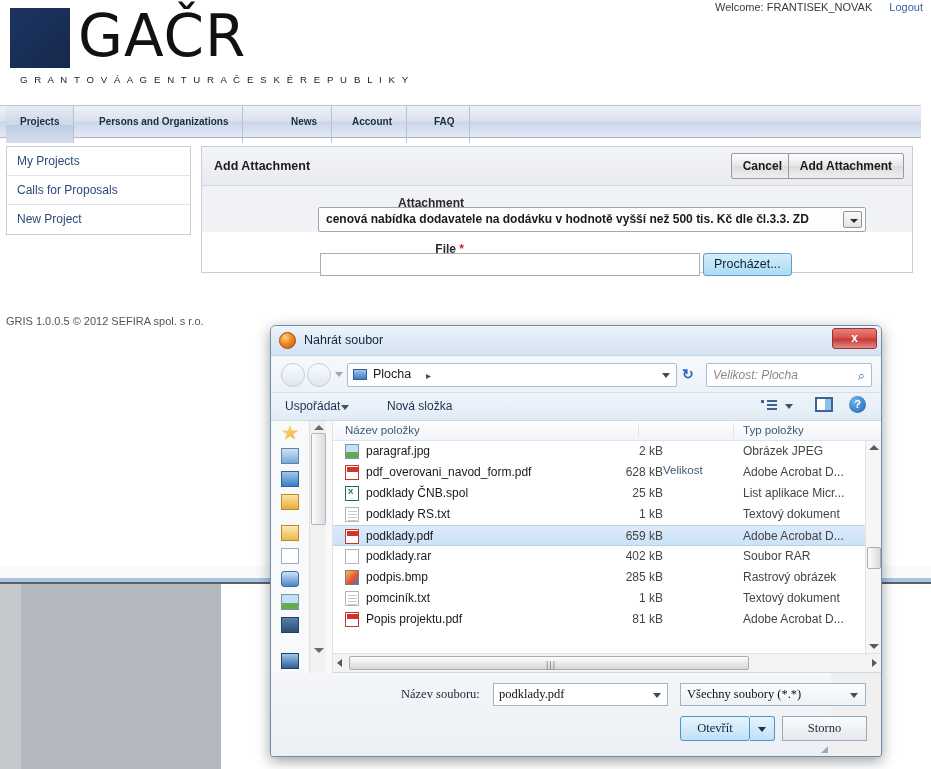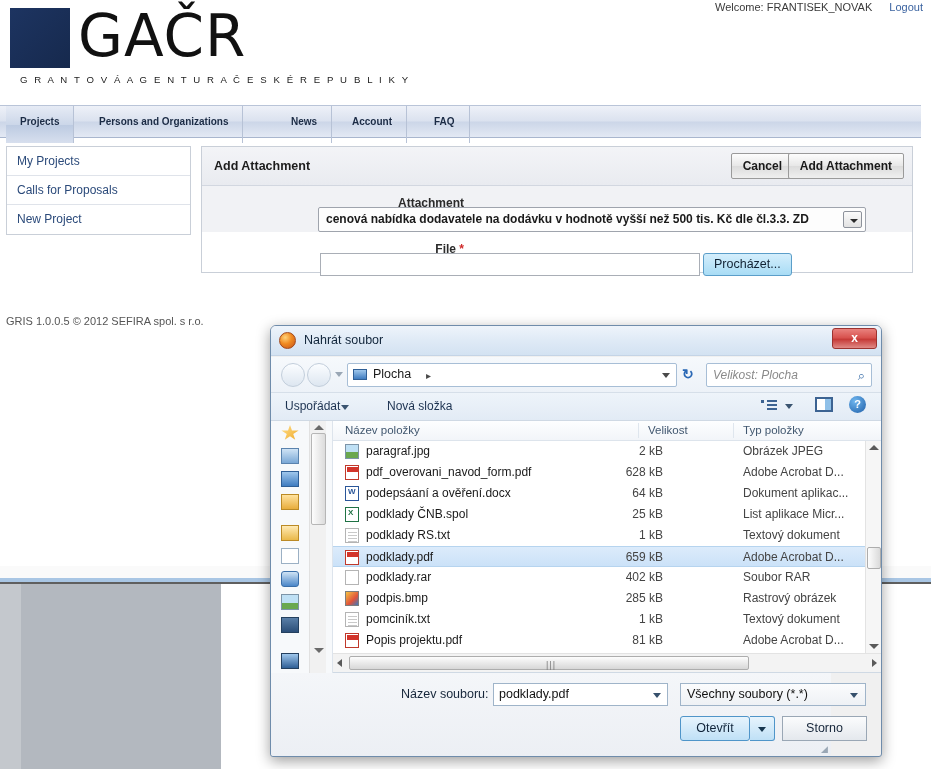--- a/index.html
+++ b/index.html
@@ -159,21 +159,21 @@
      background:linear-gradient(to right,#fdfdfd,#dcdcdc); border:1px solid #b6b6b6; border-radius:2px; }
   .np-up, .np-dn { position:absolute; left:4px; width:0; height:0;
      border-left:5px solid transparent; border-right:5px solid transparent; }
   .np-up { top:4px; border-bottom:5px solid #6a6a6a; }
   .np-dn { bottom:20px; border-top:5px solid #6a6a6a; }
 
   .listhdr { position:absolute; left:62px; top:0; width:548px; height:20px;
      background:linear-gradient(to bottom,#fdfeff,#f2f5f9); border-bottom:1px solid #dde4ec; }
   .col { position:absolute; top:3px; font-size:11.5px; color:#41576f; }
   .col-name { left:12px; }
-  .col-size { left:315px; }
+  .col-size { left:330px;margin-top:40px; }
   .col-type { left:410px; }
   .col-div { position:absolute; top:2px; width:1px; height:15px; background:#dfe6ee; }
 
   .rows { position:absolute; left:62px; top:20px; width:548px; height:212px; overflow:hidden; }
   .frow { position:relative; height:21px; }
   .frow.sel { background:linear-gradient(to bottom,#dcebfb,#cbe2f8); border-top:1px solid #b6d4ef; border-bottom:1px solid #b6d4ef; }
   .fico { position:absolute; left:12px; top:3px; width:14px; height:15px; }
   .fname { position:absolute; left:33px; top:3px; font-size:12px; color:#1a1a1a; }
   .fsize { position:absolute; left:250px; top:3px; width:80px; text-align:right; font-size:12px; color:#444; }
   .ftype { position:absolute; left:410px; top:3px; font-size:12px; color:#444; white-space:nowrap; }
@@ -191,21 +191,21 @@
      border-top:1px solid #e3e3e3; }
   .hs-thumb { position:absolute; left:16px; top:2px; width:400px; height:14px;
      background:linear-gradient(to bottom,#fdfdfd,#d7d7d7); border:1px solid #adadad; border-radius:2px; }
   .hs-grip { position:absolute; left:196px; top:3px; font-size:9px; color:#7a7a7a; letter-spacing:1px; }
   .hs-l, .hs-r { position:absolute; top:5px; width:0;height:0;
      border-top:4px solid transparent; border-bottom:4px solid transparent; }
   .hs-l { left:4px; border-right:5px solid #5a5a5a; }
   .hs-r { right:4px; border-left:5px solid #5a5a5a; }
 
   .dlg-foot { position:absolute; left:0; top:347px; width:560px; height:83px;
-     background:linear-gradient(to bottom,#f4f6f9,#eceff4); border-radius:0 0 3px 3px; }
+     background:linear-gradient(to bottom,#f4f6f9,#eceff4); border-radius:0 0 3px 3px;font-family:Liberation Serif, serif; }
   .fn-label { position:absolute; left:130px; top:14px; font-size:12.5px; color:#16263a; }
   .fn-box { position:absolute; left:222px; top:10px; width:175px; height:23px; background:#fff;
      border:1px solid #9fb4c9; }
   .fn-val { position:absolute; left:5px; top:3px; font-size:12.5px; color:#111; }
   .fn-v { position:absolute; right:6px; top:9px; width:0;height:0;
      border-left:4px solid transparent;border-right:4px solid transparent;border-top:5px solid #36506c; }
   .ft-box { position:absolute; left:409px; top:10px; width:186px; height:23px;
      background:linear-gradient(to bottom,#fbfcfd,#eef1f5); border:1px solid #9fb4c9; }
   .ft-val { position:absolute; left:6px; top:3px; font-size:12.5px; color:#111; }
   .ft-v { position:absolute; right:7px; top:9px; width:0;height:0;
@@ -383,26 +383,20 @@
           <span class="fsize">2 kB</span>
           <span class="ftype">Obrázek JPEG</span>
         </div>
         <div class="frow">
           <span class="fico ic ic-pdf"></span>
           <span class="fname">pdf_overovani_navod_form.pdf</span>
           <span class="fsize">628 kB</span>
           <span class="ftype">Adobe Acrobat D...</span>
         </div>
         <div class="frow">
-          <span class="fico ic ic-word"></span>
-          <span class="fname">podepsáaní a ověření.docx</span>
-          <span class="fsize">64 kB</span>
-          <span class="ftype">Dokument aplikac...</span>
-        </div>
-        <div class="frow">
           <span class="fico ic ic-xls"></span>
           <span class="fname">podklady ČNB.spol</span>
           <span class="fsize">25 kB</span>
           <span class="ftype">List aplikace Micr...</span>
         </div>
         <div class="frow">
           <span class="fico ic ic-doc"></span>
           <span class="fname">podklady RS.txt</span>
           <span class="fsize">1 kB</span>
           <span class="ftype">Textový dokument</span>

